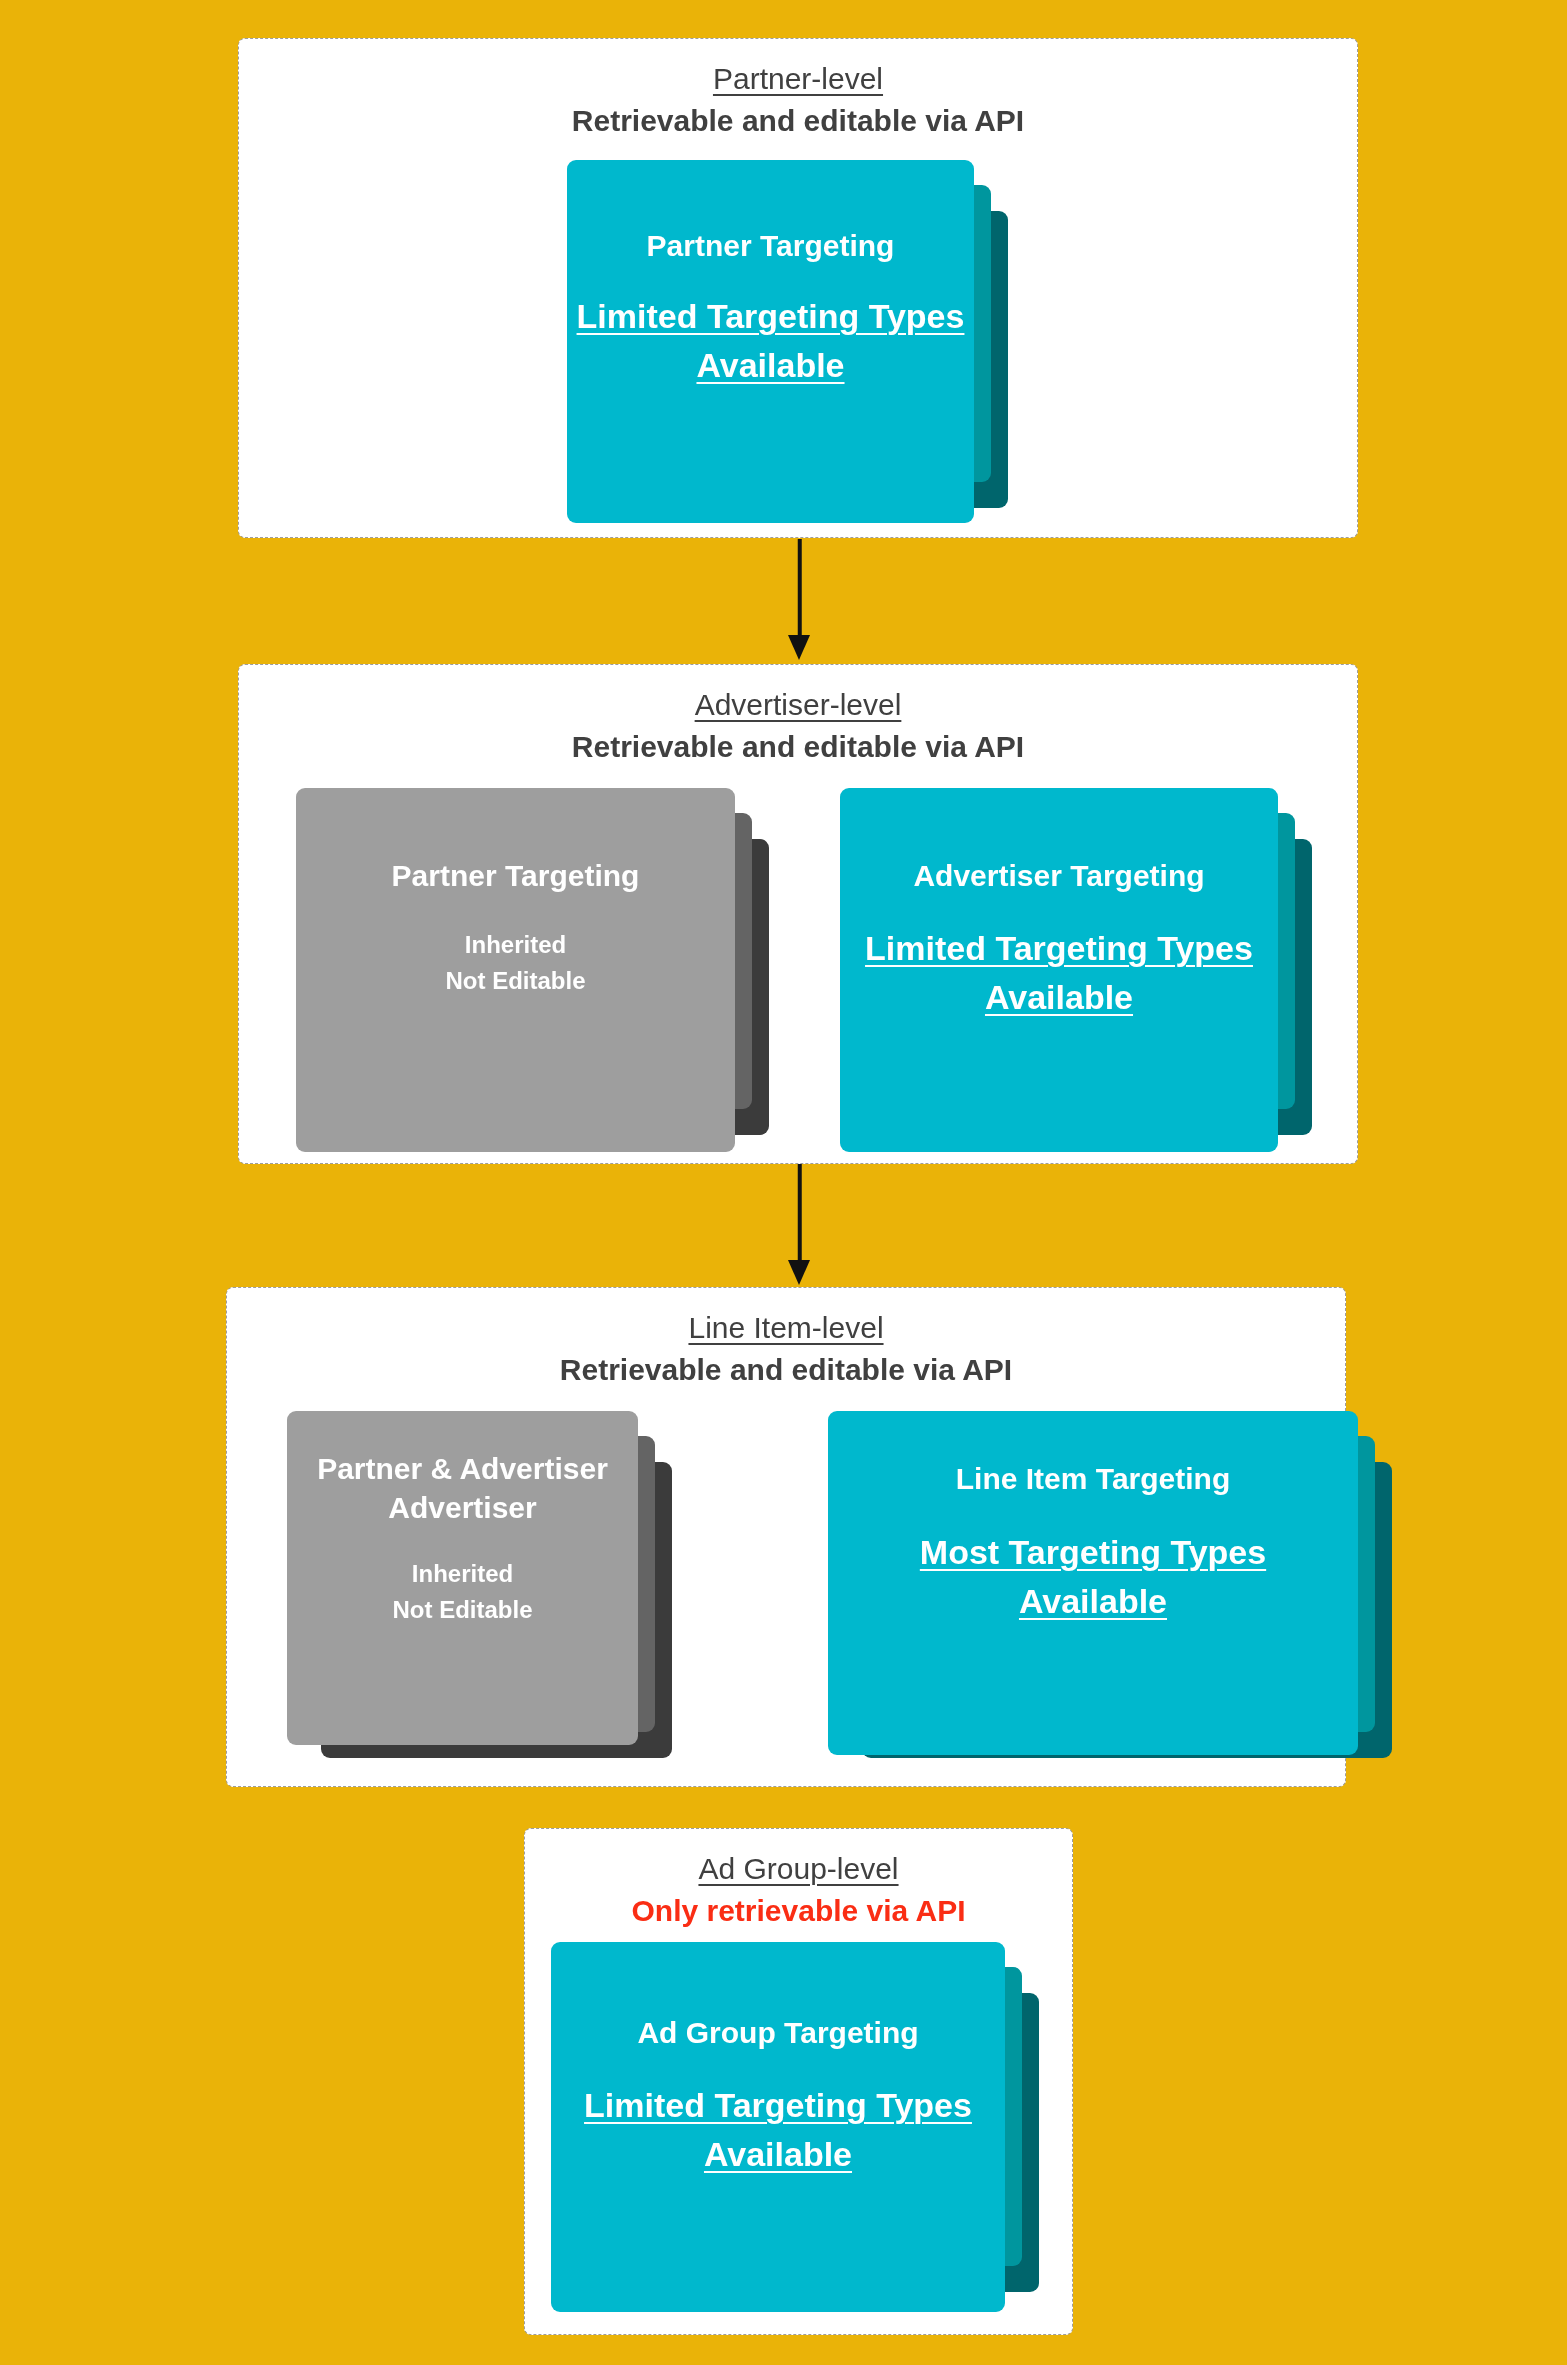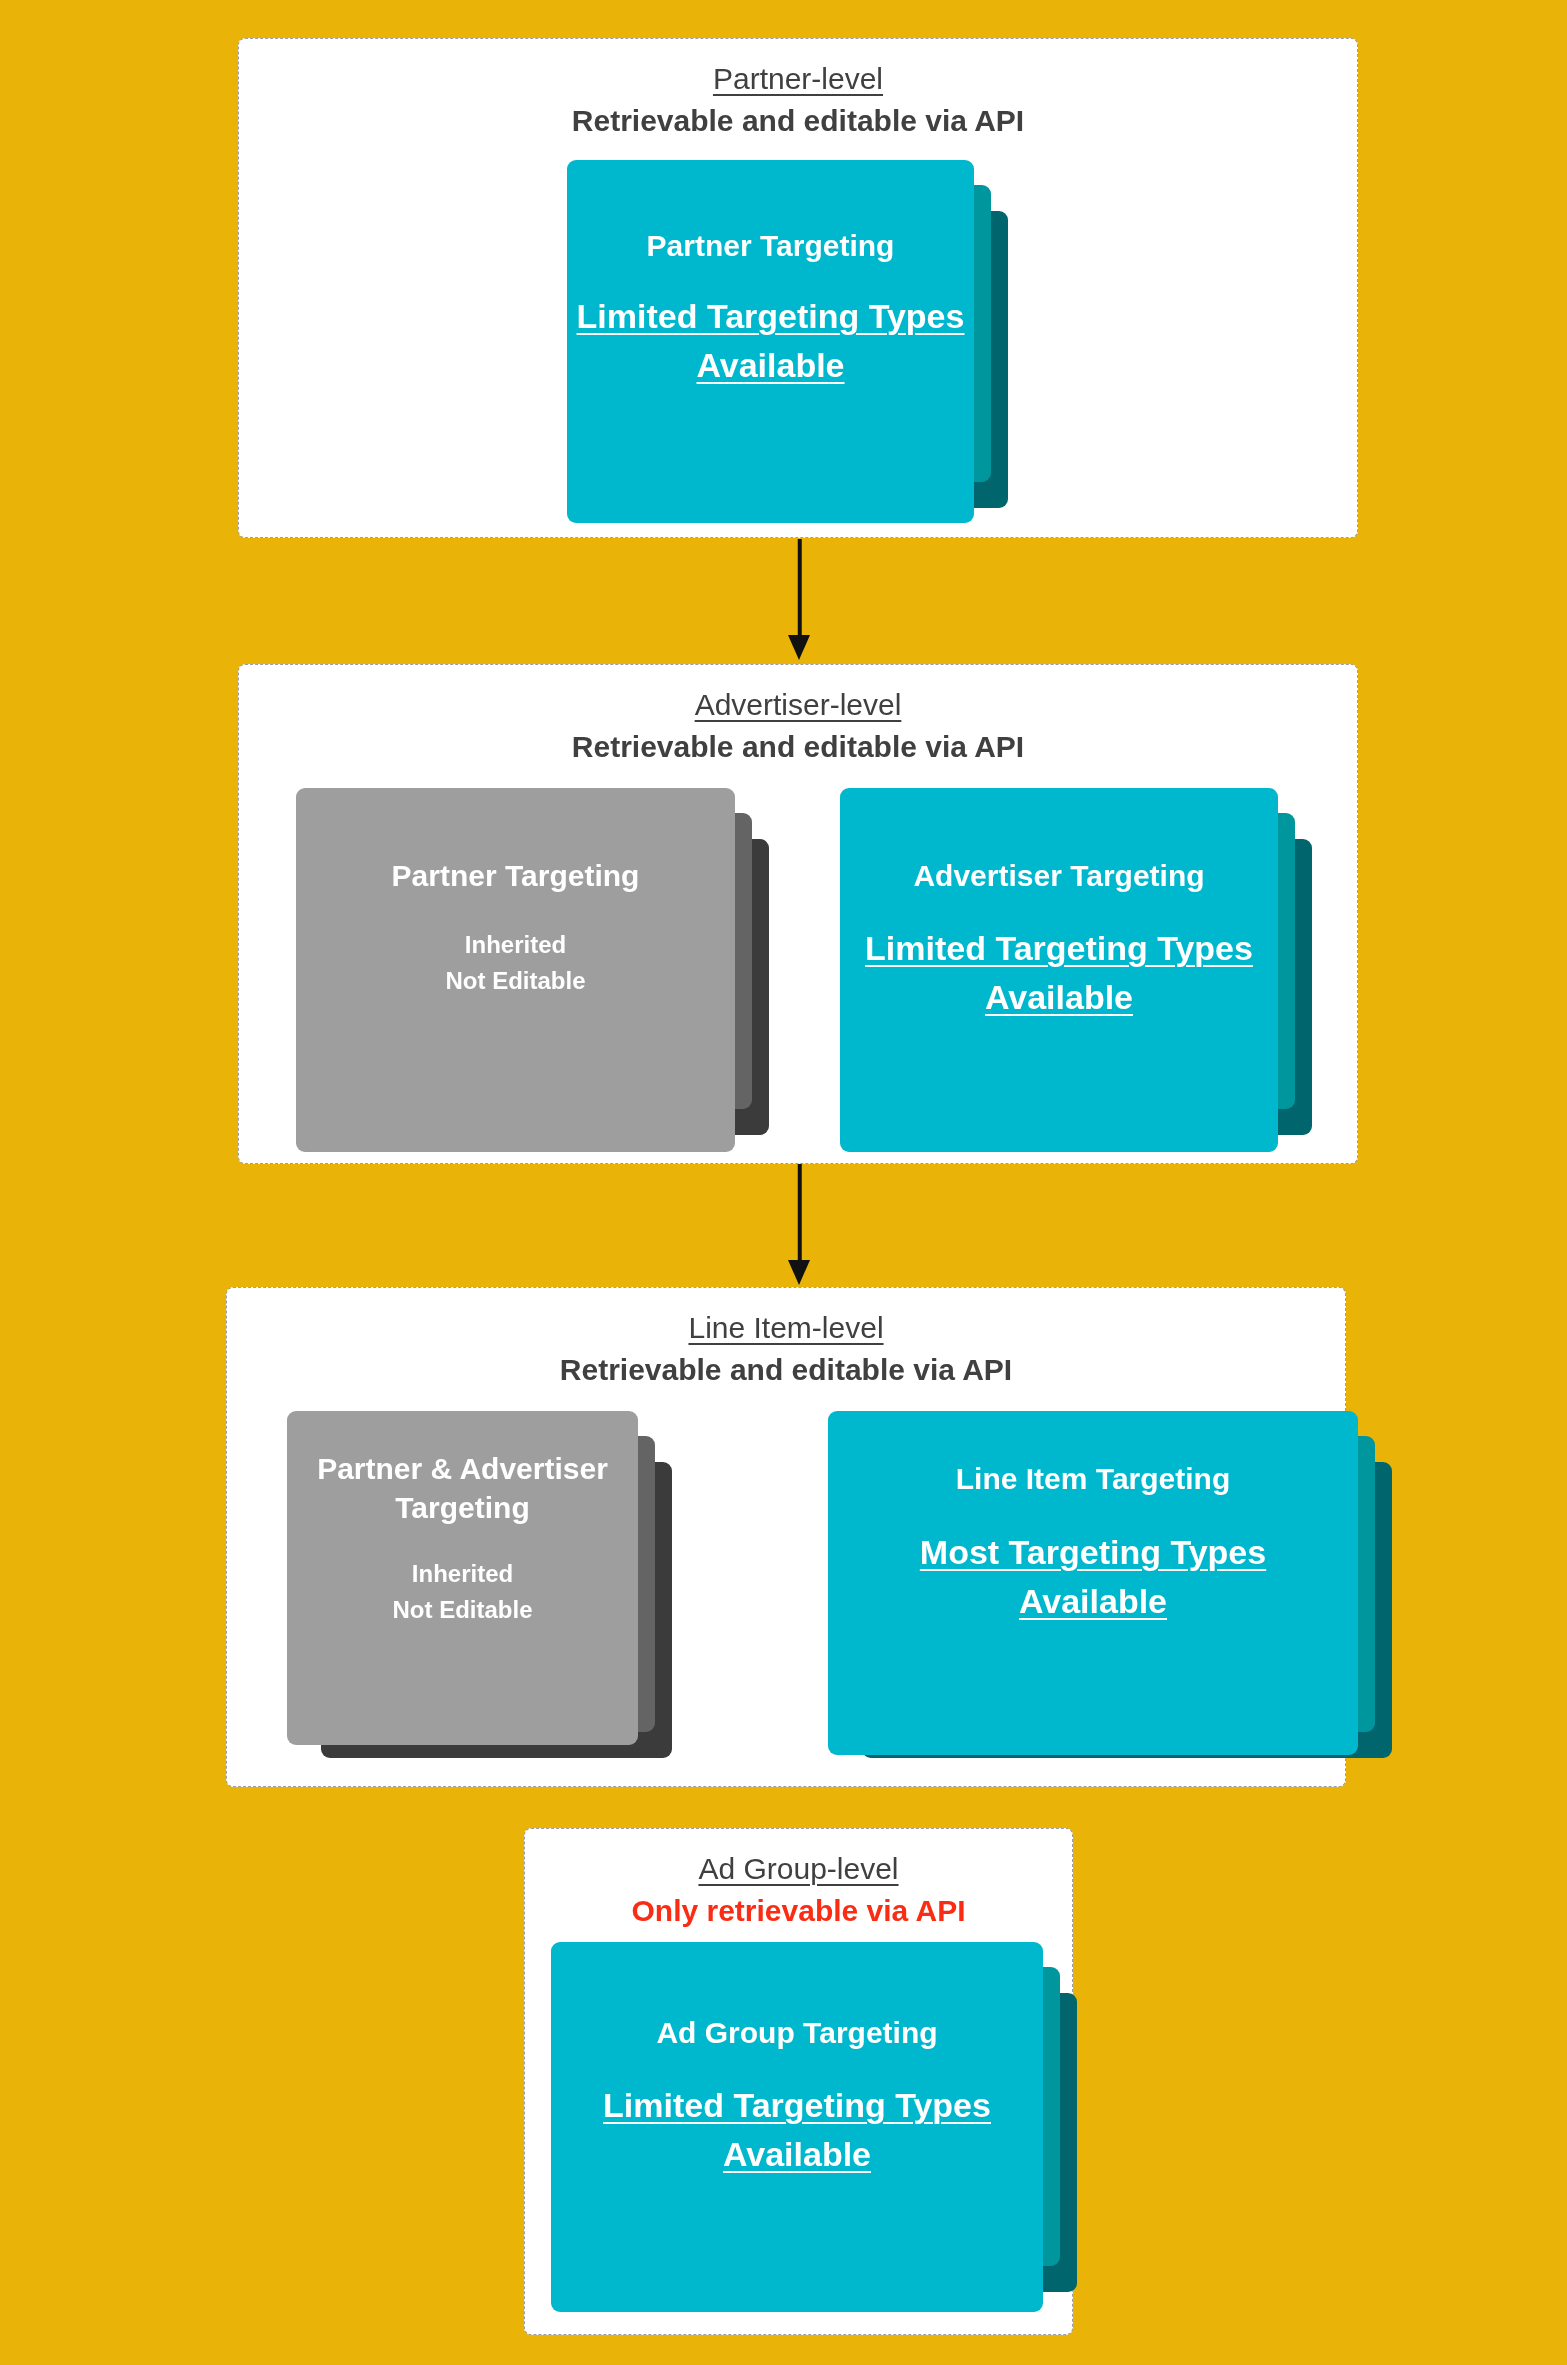--- a/index.html
+++ b/index.html
@@ -155,21 +155,21 @@
 
   <section class="section" style="left:226px;top:1287px;width:1120px;height:500px">
     <div class="sec-title">Line Item-level</div>
     <div class="sec-sub">Retrievable and editable via API</div>
     <div class="stack gray" style="left:60px;top:123px;width:351px;height:296px">
       <div class="layer back"></div>
       <div class="layer mid"></div>
       <div class="layer front" style="padding-top:38px">
         <div class="card-title">
           <span>Partner &amp; Advertiser</span><br>
-          <span>Targeting</span>
+          <span>Advertiser</span>
         </div>
         <div class="card-body" style="margin-top:29px">
           <span>Inherited</span><br>
           <span>Not Editable</span>
         </div>
       </div>
     </div>
     <div class="stack teal" style="left:601px;top:123px;width:530px;height:296px">
       <div class="layer back"></div>
       <div class="layer mid"></div>
@@ -179,21 +179,21 @@
           <span>Most Targeting Types</span><br>
           <span>Available</span>
         </div>
       </div>
     </div>
   </section>
 
   <section class="section" style="left:524px;top:1828px;width:549px;height:507px">
     <div class="sec-title">Ad Group-level</div>
     <div class="sec-sub red">Only retrievable via API</div>
-    <div class="stack teal" style="left:26px;top:113px;width:492px;height:299px">
+    <div class="stack teal" style="left:26px;top:113px;width:454px;height:299px">
       <div class="layer back"></div>
       <div class="layer mid"></div>
       <div class="layer front" style="padding-top:71px">
         <div class="card-title">Ad Group Targeting</div>
         <div class="card-sub" style="margin-top:29px">
           <span>Limited Targeting Types</span><br>
           <span>Available</span>
         </div>
       </div>
     </div>

